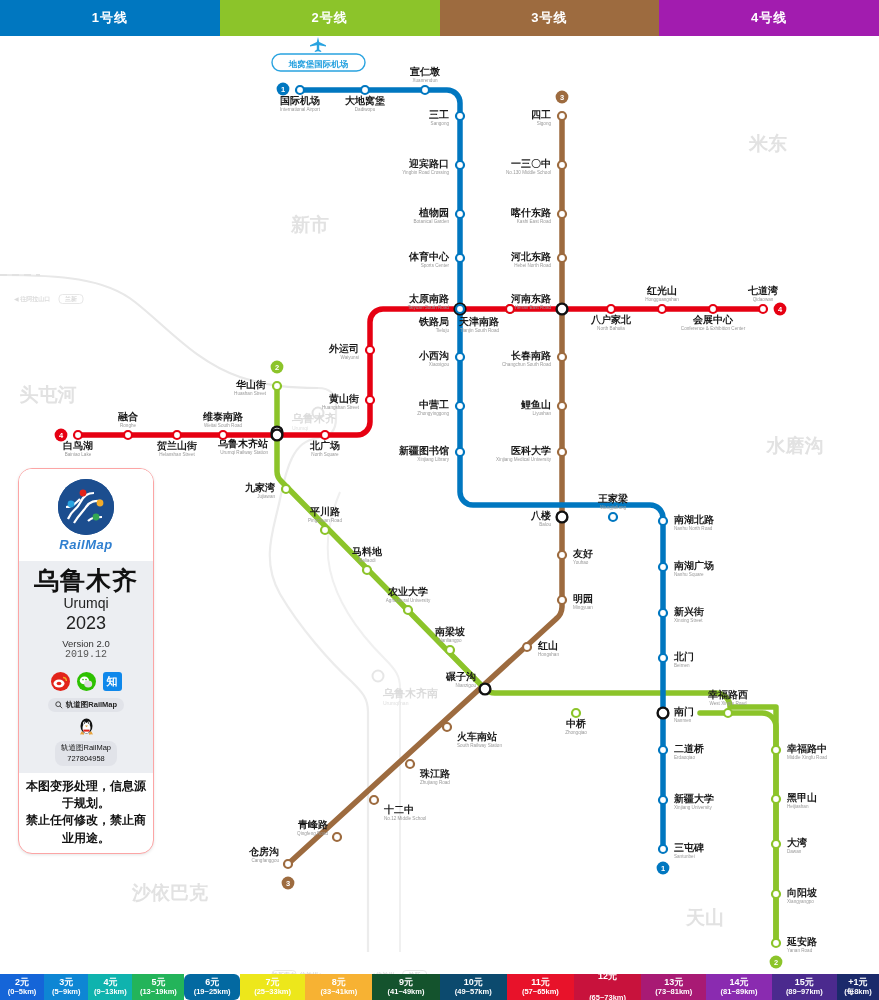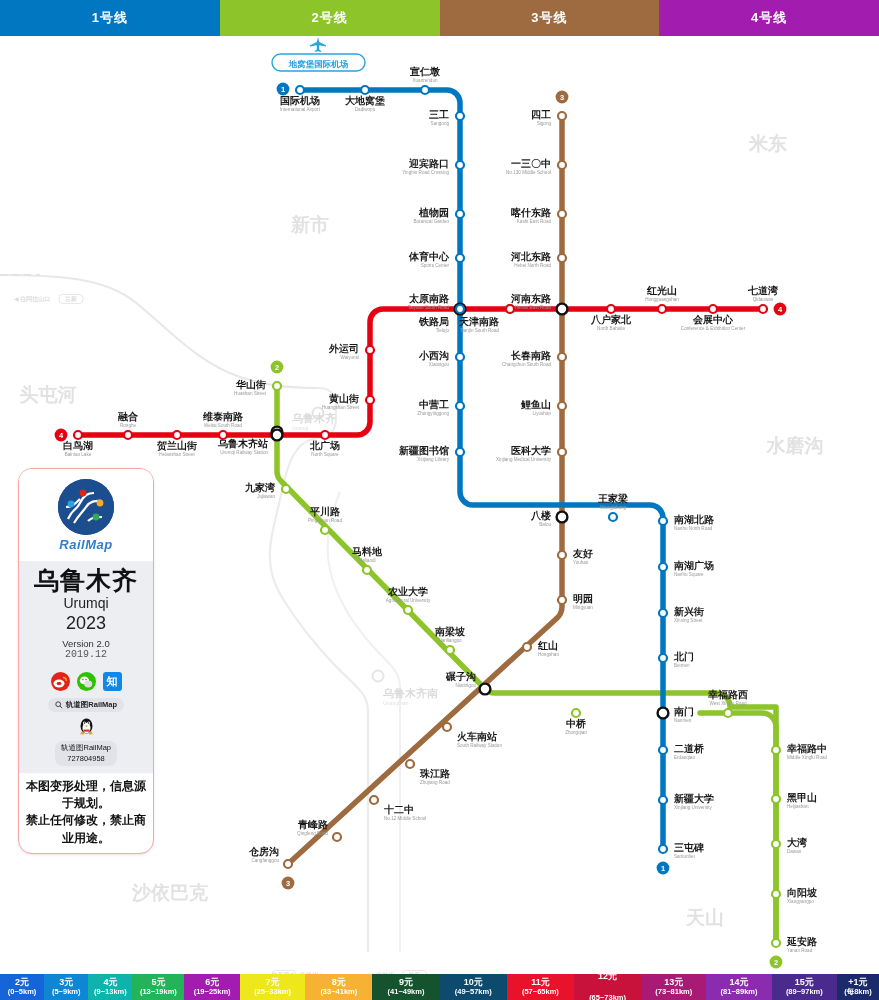--- a/index.html
+++ b/index.html
@@ -552,21 +552,21 @@
         <div class="rng">(5~9km)</div>
       </div>
       <div class="fb" style="background: rgb(15, 179, 174); width: 46px; flex: 1 1 46px;">
         <div class="fare">4元</div>
         <div class="rng">(9~13km)</div>
       </div>
       <div class="fb" style="background: rgb(35, 180, 90); width: 54px; flex: 1 1 54px;">
         <div class="fare">5元</div>
         <div class="rng">(13~19km)</div>
       </div>
-      <div class="fb" style="background: #a21caf; width: 58px; flex: 1 1 58px;">
+      <div class="fb" style="background: #0369a1; width: 58px; flex: 1 1 58px; border-radius: 6px;">
         <div class="fare">6元</div>
         <div class="rng">(19~25km)</div>
       </div>
       <div class="fb" style="background: rgb(237, 231, 27); width: 68px; flex: 1 1 68px;">
         <div class="fare">7元</div>
         <div class="rng">(25~33km)</div>
       </div>
       <div class="fb" style="background: rgb(247, 178, 51); width: 70px; flex: 1 1 70px;">
         <div class="fare">8元</div>
         <div class="rng">(33~41km)</div>

